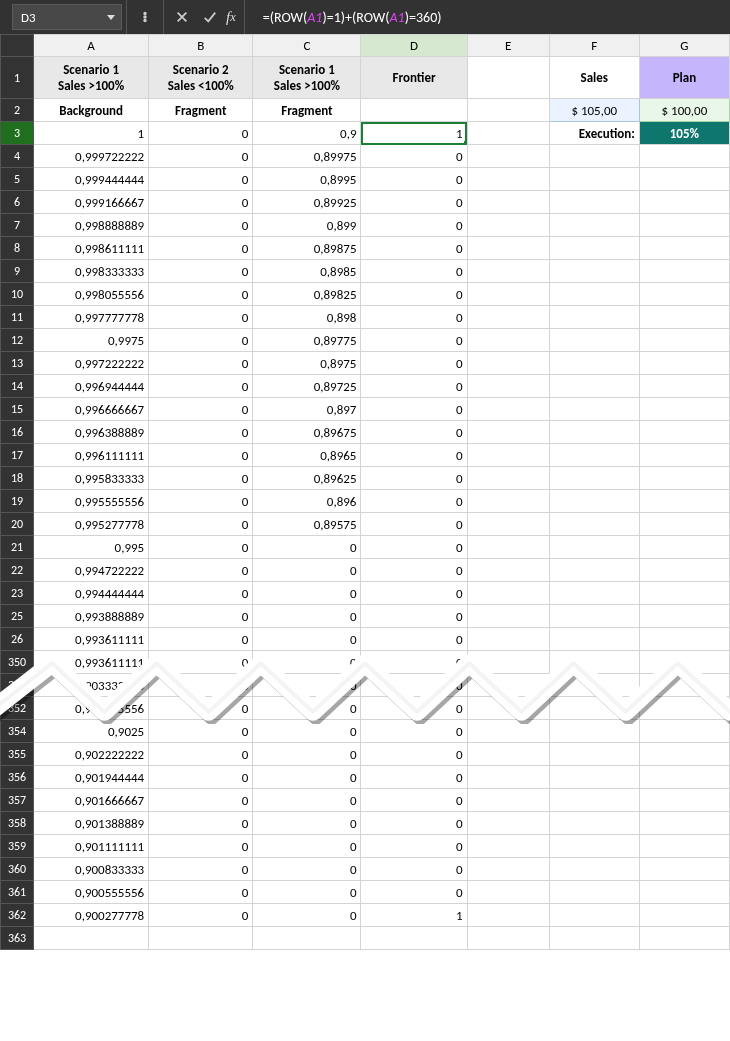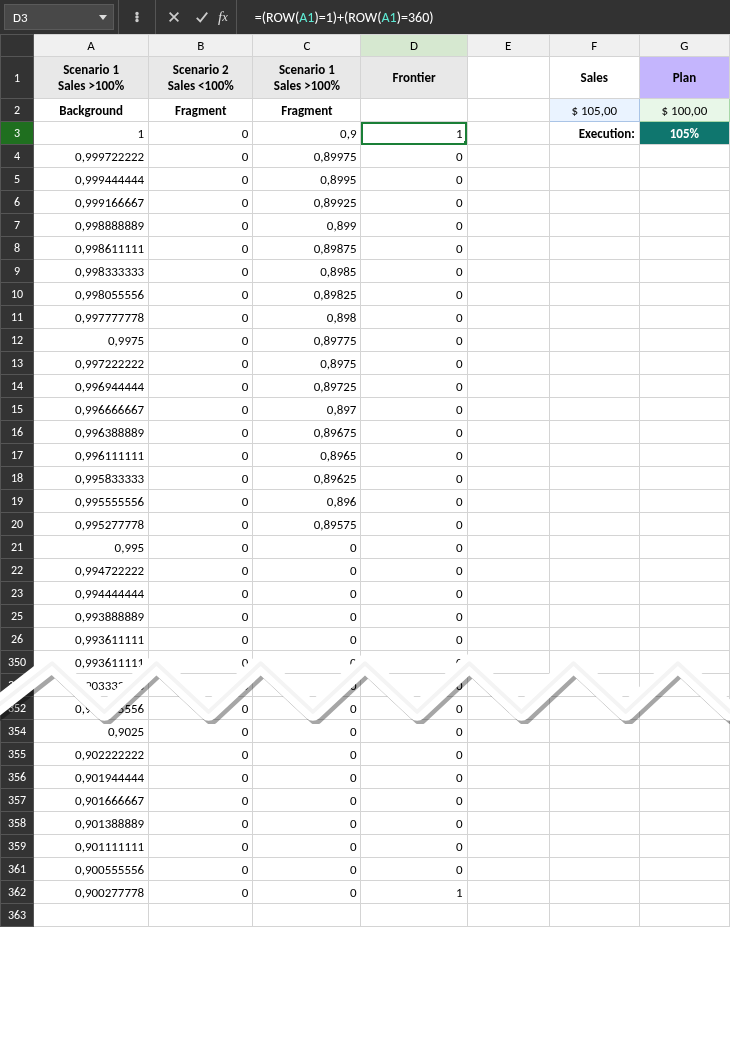--- a/index.html
+++ b/index.html
@@ -22,21 +22,21 @@
     color: #eee;
   }
   .namebox-wrap {
     display: flex;
     align-items: center;
     height: 100%;
   }
   .namebox {
     width: 110px;
     height: 26px;
-    margin: 4px 0 4px 4px;
+    margin: 4px 0 4px 12px;
     background: #484848;
     color: #fff;
     display: flex;
     align-items: center;
     justify-content: space-between;
     padding: 0 6px 0 8px;
     font-size: 13px;
     border: 1px solid #5a5a5a;
   }
   .namebox .caret {
@@ -70,21 +70,21 @@
   }
   .formula-input {
     flex: 1;
     display: flex;
     align-items: center;
     padding-left: 14px;
     color: #fff;
     font-size: 14px;
     white-space: pre;
   }
-  .formula-input .tok-ref { color: #5eead4; }
+  .formula-input .tok-ref { color: #d946ef; font-style: italic; }
   
   .sheet {
     position: relative;
     width: 100%;
     height: calc(100% - 34px);
     overflow: hidden;
     background: #fff;
   }
   table.grid {
     border-collapse: collapse;
@@ -576,20 +576,30 @@
           <td class="rh">359</td>
           <td class="num">0,901111111</td>
           <td class="num">0</td>
           <td class="num">0</td>
           <td class="num">0</td>
           <td></td>
           <td></td>
           <td></td>
         </tr>
         <tr>
+          <td class="rh">360</td>
+          <td class="num">0,900833333</td>
+          <td class="num">0</td>
+          <td class="num">0</td>
+          <td class="num">0</td>
+          <td></td>
+          <td></td>
+          <td></td>
+        </tr>
+        <tr>
           <td class="rh">361</td>
           <td class="num">0,900555556</td>
           <td class="num">0</td>
           <td class="num">0</td>
           <td class="num">0</td>
           <td></td>
           <td></td>
           <td></td>
         </tr>
         <tr>

